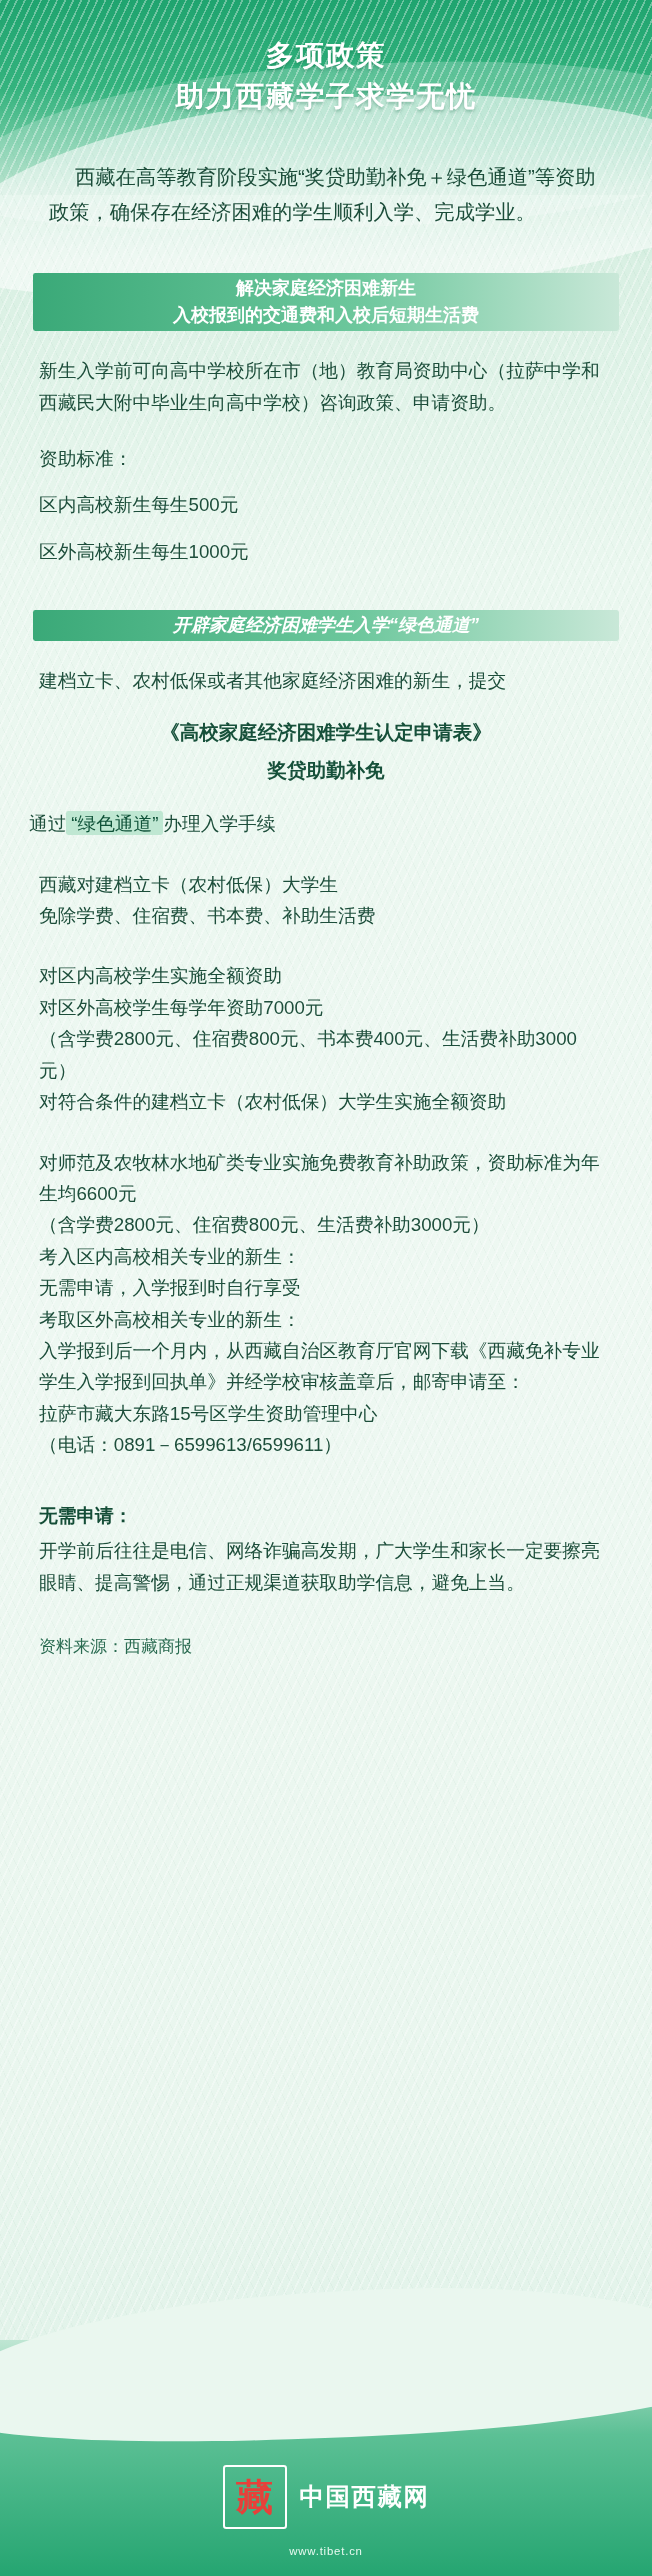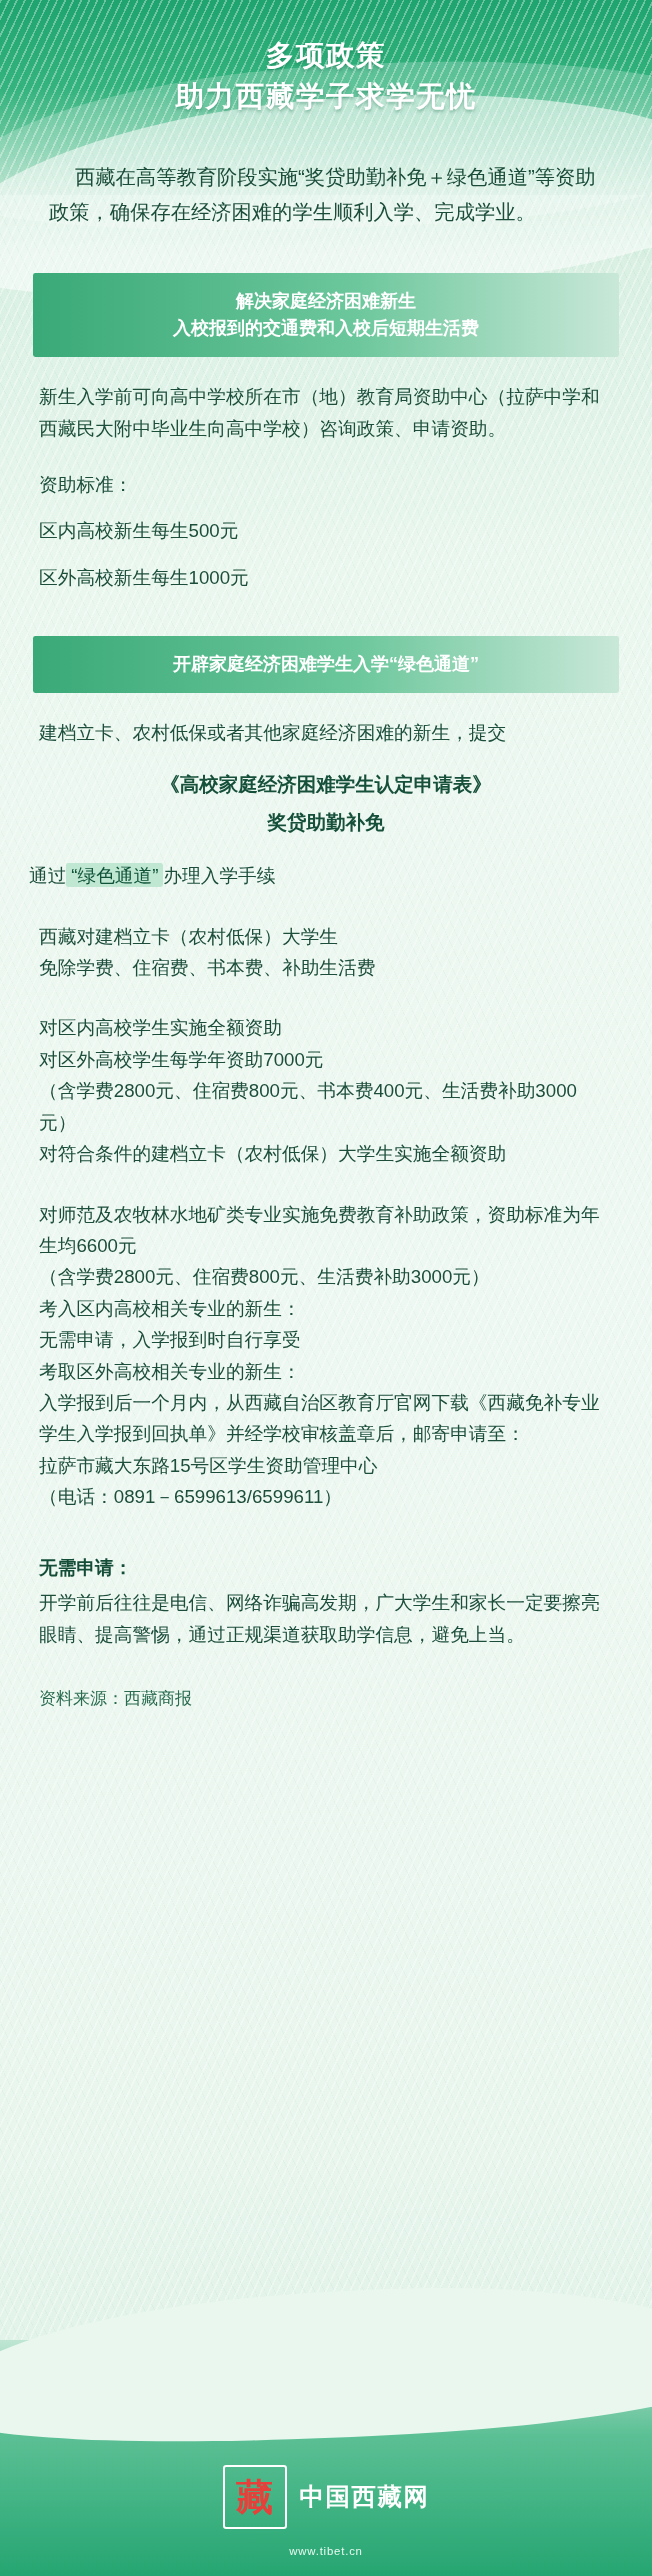--- a/index.html
+++ b/index.html
@@ -87,27 +87,28 @@
     display: inline-block;
     width: 26px;
   }
   .section-banner {
     margin: 42px 33px 0 33px;
     background: linear-gradient(90deg, #3aa978 0%, #6cc79c 55%, #c9e8d8 100%);
     color: #ffffff;
     font-size: 18px;
     font-weight: bold;
     line-height: 1.5;
-    padding: 15px 18px;
+    padding: 2px 18px;
     border-radius: 2.4px;
     text-align: center;
     box-sizing: border-box;
   }
   .section-banner.one-line {
     text-align: center;
+    font-style: italic;
   }
   .para {
     margin: 24.4px 39px 0 39px;
     font-size: 18.7px;
     line-height: 1.7;
     color: #1d4e3b;
   }
   .para.small-gap {
     margin-top: 14.6px;
   }

